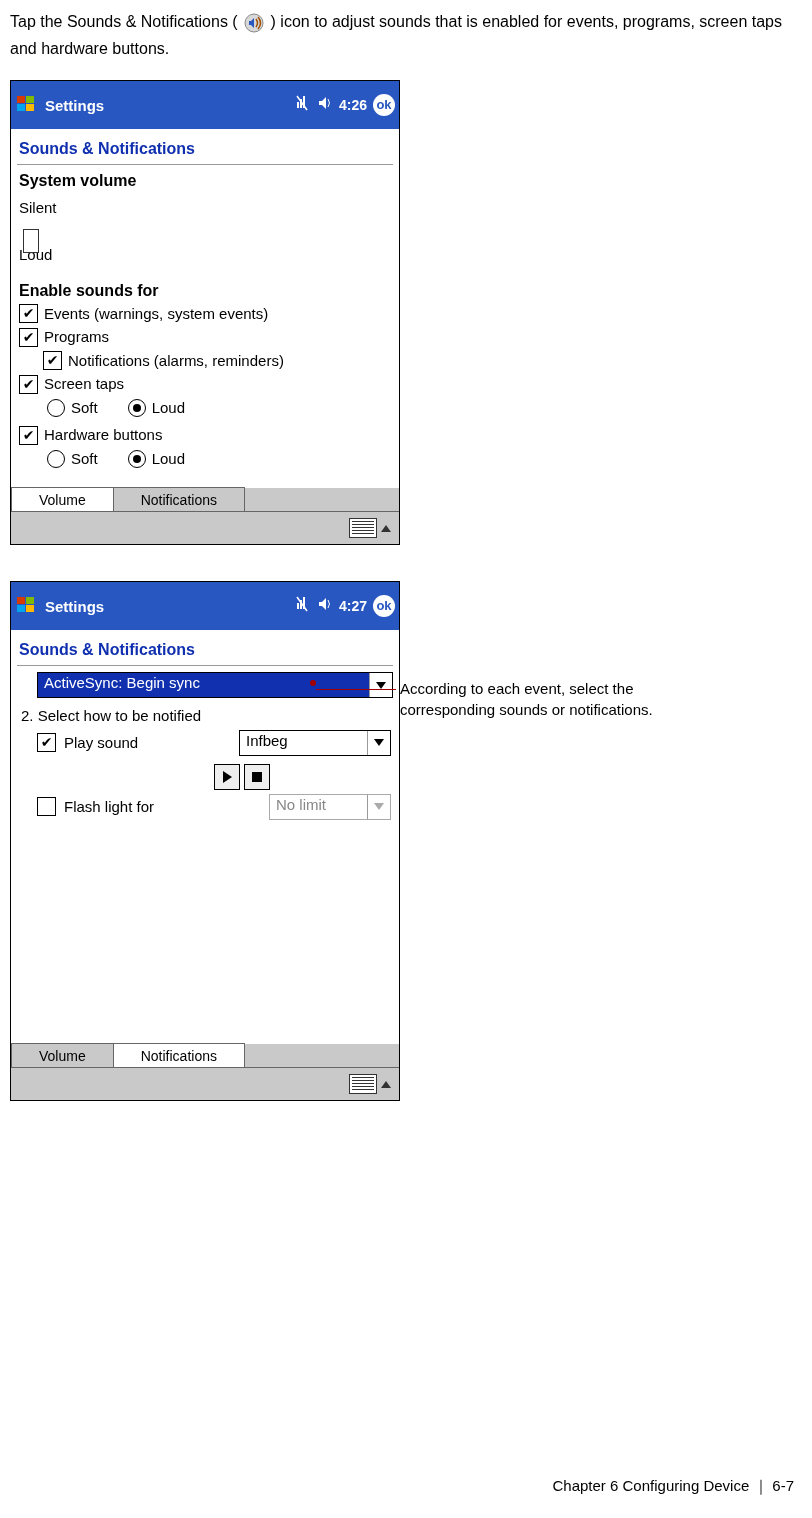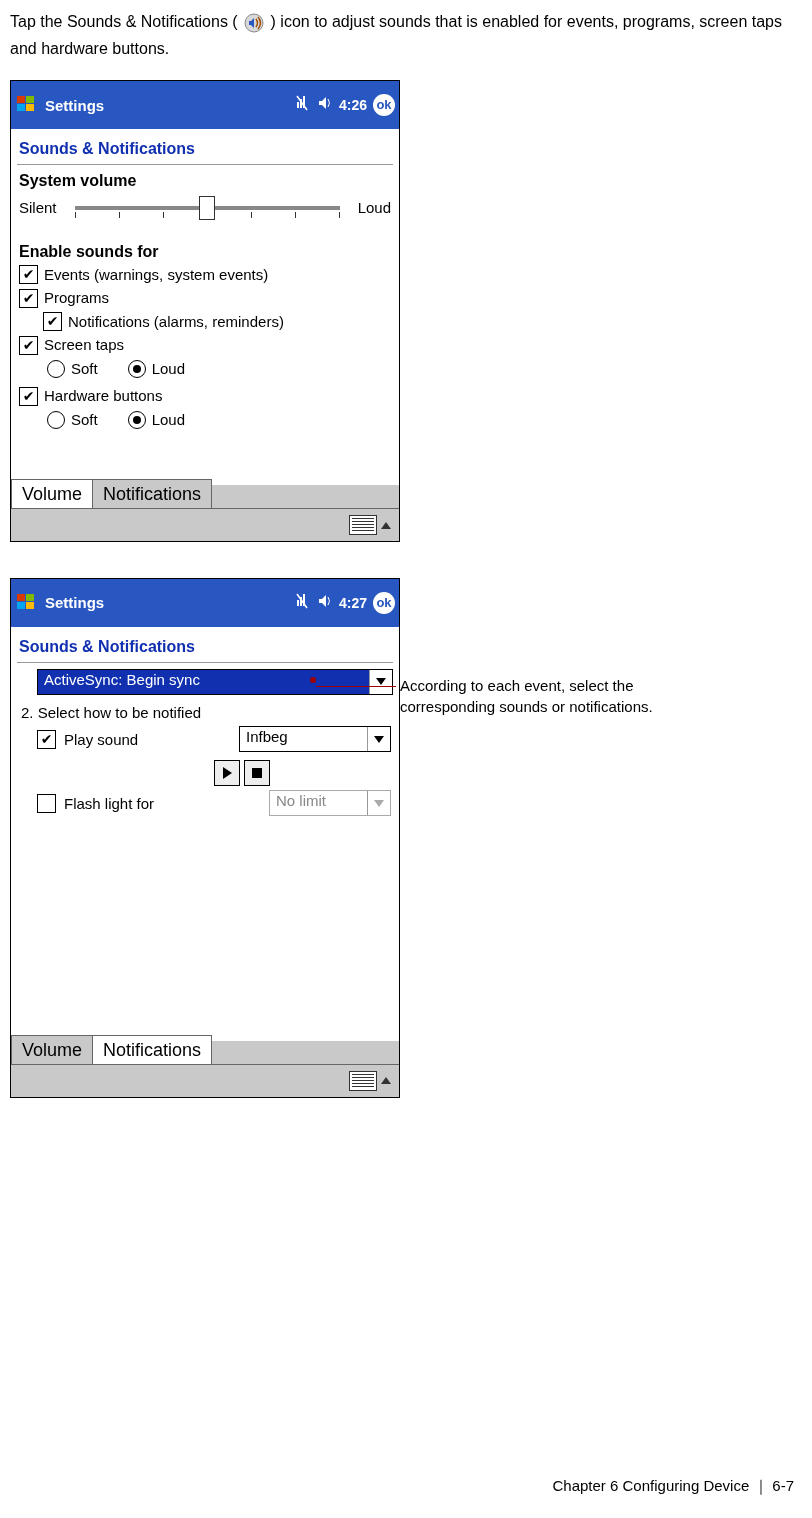--- a/index.html
+++ b/index.html
@@ -68,21 +68,21 @@
     font-size: 16px;
   }
   .rule {
     border: 0; border-top: 1px solid #999;
     margin: 0 6px 4px 6px;
   }
   .content { padding: 0 8px 70px 8px; min-height: 300px; position:relative;}
   .sec-head { font-weight: bold; margin-top: 6px; font-size: 16px;}
   .vol-row {
     display:flex; align-items:flex-start; gap:14px;
-    padding: 6px 0 10px 0; font-size:15px;
+    padding: 6px 0 10px 0; font-size:15px;flex-direction:column;
   }
   .slider {
     flex:1; position:relative; height:28px; margin:0 4px;
   }
   .slider-track {
     position:absolute; top:8px; left:0; right:0; height:4px;
     background:#888;
   }
   .slider-thumb {
     position:absolute; top:-2px; left:47%;
@@ -107,21 +107,21 @@
     width:16px;height:16px;border:1.5px solid #000;border-radius:50%;
     display:inline-flex;align-items:center;justify-content:center;flex-shrink:0;
   }
   .radio .dot{width:8px;height:8px;background:#000;border-radius:50%;}
   .tabs {
     position:absolute; bottom:32px; left:0; right:0;
     display:flex; align-items:flex-end; height:24px;
     background:#c9c9c9;
   }
   .tab {
-    padding:3px 10px; font-size:18px; border:1px solid #666;
+    padding:3px 27px; font-size:14px; border:1px solid #666;
     border-bottom:none; background:#c9c9c9; margin-right:-1px;text-align:center;
   }
   .tab.active { background:#fff; }
   .bottombar {
     position:absolute; bottom:0; left:0; right:0; height:32px;
     background:#c9c9c9; border-top:1px solid #666;
     display:flex; justify-content:flex-end; align-items:center; padding:0 8px;
   }
   .kbd-icon {
     width:26px;height:18px;border:1px solid #333;background:#fff;

